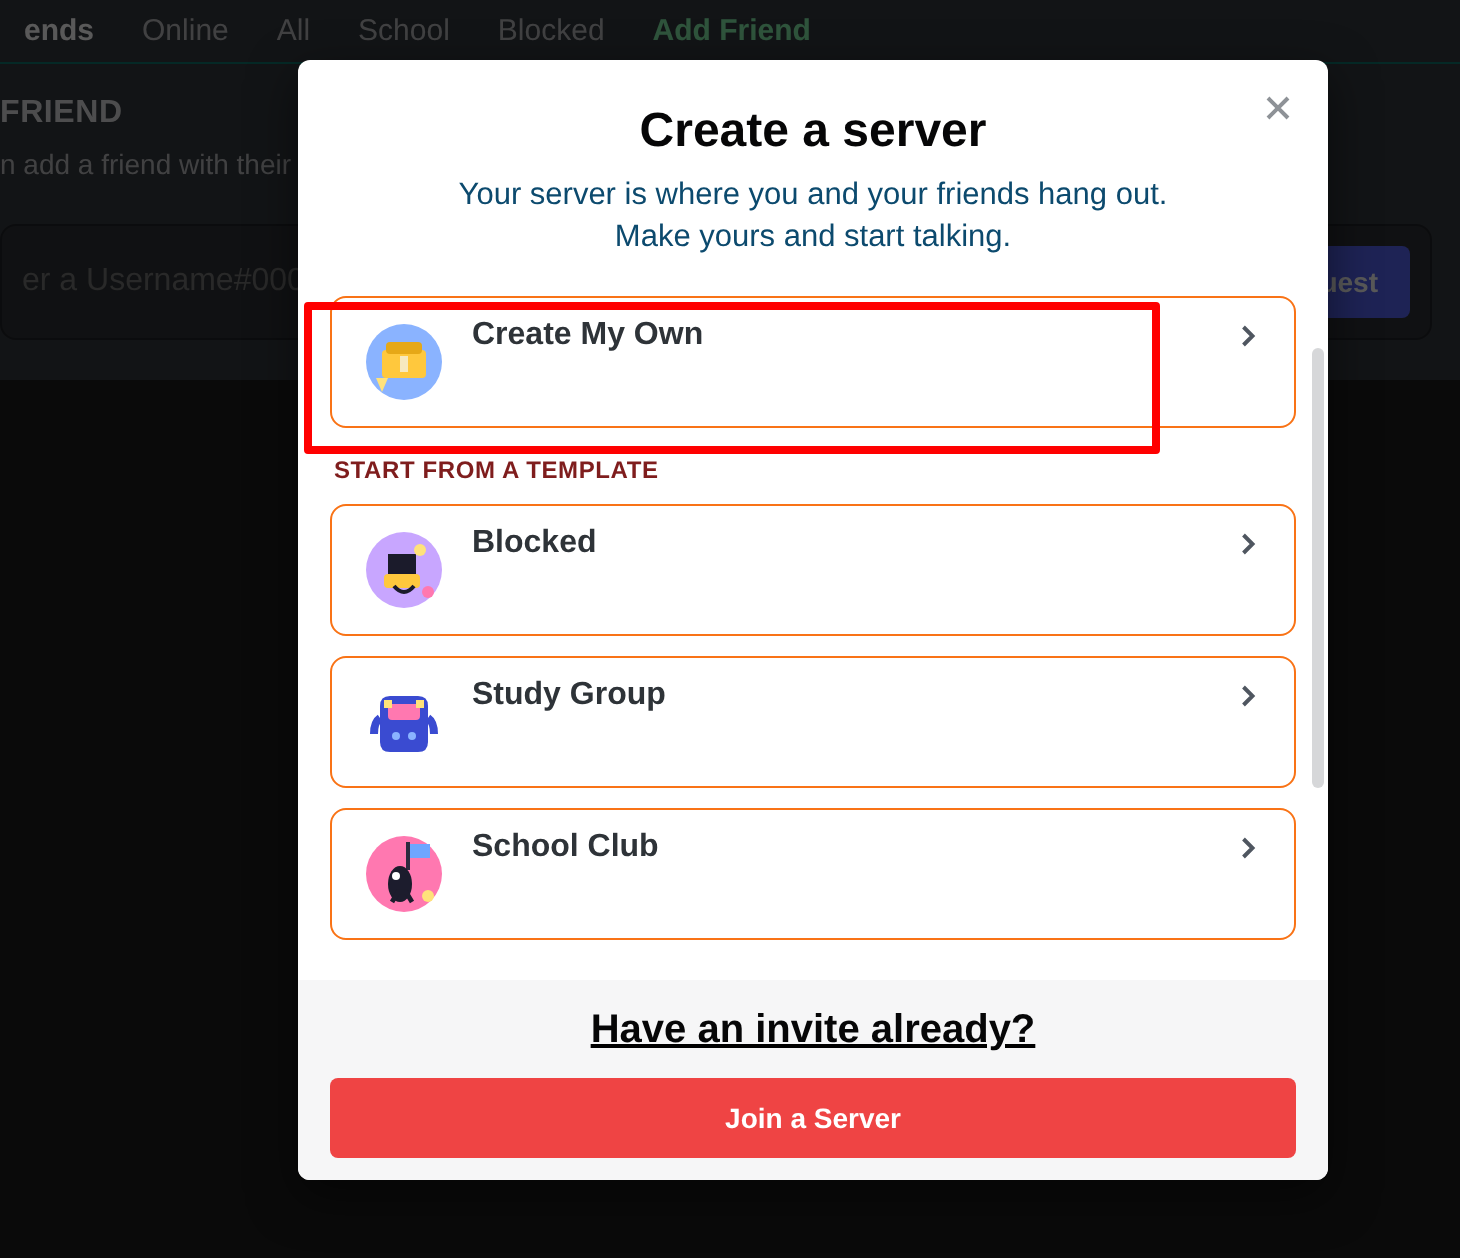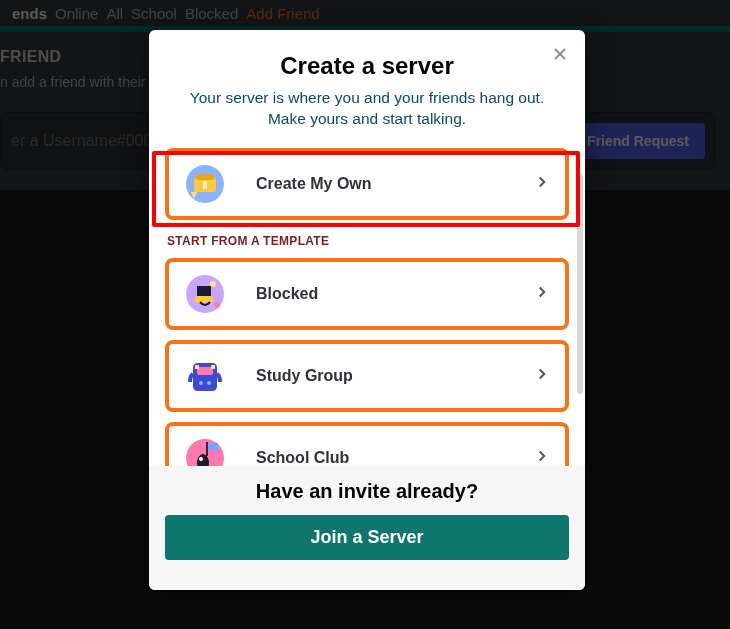--- a/index.html
+++ b/index.html
@@ -1,57 +1,57 @@
 <!DOCTYPE html>
 <html><head>
 <meta charset="utf-8">
 <style>
   * { box-sizing: border-box; margin: 0; padding: 0; }
   html, body { width: 730px; height: 629px; overflow: hidden; font-family: -apple-system, BlinkMacSystemFont, "Segoe UI", Helvetica, Arial, sans-serif; }
   body { background: #1f1f1f; position: relative; }
 
   
   .bg-app { position: absolute; inset: 0; background: #36393f; }
-  .bg-header { display: flex; align-items: center; background: #36393f; border-bottom: 6px solid #0f766e; height: 32px; padding: 0 12px; gap: 8px; font-size: 15px; color: #b9bbbe; }
+  .bg-header { display: flex; align-items: center; background: #36393f; border-bottom: 1px solid #0f766e; height: 32px; padding: 0 12px; gap: 24px; font-size: 15px; color: #b9bbbe; }
   .bg-header .tab { font-weight: 400; }
   .bg-header .tab-active { color: #fff; font-weight: 700; }
-  .bg-header .add-friend { color: #f97316; font-weight: 400; }
+  .bg-header .add-friend { color: #86efac; font-weight: 700; }
   .bg-friendpane { padding: 16px 14px 20px 0; color: #b9bbbe; }
   .bg-friend-title { color: #dcddde; font-size: 16px; font-weight: 700; letter-spacing: 0.3px; margin-bottom: 8px; }
   .bg-friend-sub { font-size: 14px; color: #b9bbbe; margin-bottom: 22px; }
   .bg-input-row { display: flex; align-items: center; gap: 10px; background: #303337; border: 1px solid #222428; border-radius: 8px; padding: 10px 10px; }
   .bg-input { flex: 1; background: transparent; border: none; color: #72767d; font-size: 16px; }
   .bg-btn { background: #5865f2; color: #fff; border: none; border-radius: 4px; padding: 10px 16px; font-size: 14px; font-weight: 600; }
   .bg-lower { position: absolute; left: 0; right: 0; top: 190px; bottom: 0; background: #1f1f1f; }
 
   
   .dimmer { position: absolute; inset: 0; background: rgba(0,0,0,0.65); }
 
   
-  .modal { position: absolute; left: 149px; top: 30px; width: 436px; background: #fff; border-radius: 6px; box-shadow: 0 8px 24px rgba(0,0,0,0.5); overflow: hidden; display: flex; flex-direction: column; height: 560px; }
+  .modal { position: absolute; left: 149px; top: 30px; width: 515px; background: #fff; border-radius: 6px; box-shadow: 0 8px 24px rgba(0,0,0,0.5); overflow: hidden; display: flex; flex-direction: column; height: 560px; }
   .modal-header { position: relative; text-align: center; padding: 22px 20px 2px; }
   .modal-title { font-size: 24px; font-weight: 800; color: #060607; margin-bottom: 8px; }
   .modal-sub { font-size: 15.5px; color: #0c4a6e; line-height: 1.35; max-width: 380px; margin: 0 auto; }
   .close-btn { position: absolute; right: 12px; top: 12px; width: 26px; height: 26px; border: none; background: transparent; color: #8e9297; cursor: pointer; }
   .close-btn svg { width: 20px; height: 20px; }
 
   .modal-body { padding: 6px 16px 0 16px; flex: 1; overflow-y: auto; }
-  .option { display: flex; align-items: center; border: 4px solid #f97316; border-radius: 8px; padding: 10px 14px; margin-bottom: 10px; cursor: pointer; background: #fff; gap: 17px; }
+  .option { display: flex; align-items: flex-start; border: 1px solid #f97316; border-radius: 8px; padding: 10px 14px; margin-bottom: 10px; cursor: pointer; background: #fff; }
   .option .icon-wrap { width: 44px; height: 44px; display: flex; align-items: center; justify-content: center; margin-right: 12px; }
   .option .label { font-size: 16px; font-weight: 700; color: #2e3338; flex: 1; }
   .chevron { color: #4f5660; }
   .chevron svg { width: 18px; height: 18px; }
 
   .option-highlight { position: absolute; border: 4px solid #ff0000; border-radius: 2px; pointer-events: none; }
 
   .section-label { font-size: 12px; font-weight: 800; color: #7f1d1d; letter-spacing: 0.3px; margin: 14px 0 10px 2px; }
 
-  .modal-footer { background: #f6f6f7; padding: 14px 16px 30px; text-align: center; }
+  .modal-footer { background: #f6f6f7; padding: 14px 16px 11px; text-align: center; text-decoration: underline; }
   .footer-title { font-size: 20px; font-weight: 700; color: #060607; margin-bottom: 12px; }
-  .join-btn { width: 100%; background: #0f766e; color: #fff; border: none; border-radius: 4px; padding: 12px 0; font-size: 18px; font-weight: 600; cursor: pointer; }
+  .join-btn { width: 100%; background: #ef4444; color: #fff; border: none; border-radius: 4px; padding: 12px 0; font-size: 14px; font-weight: 600; cursor: pointer; }
 
   
   .scroll-hint { position: absolute; right: 2px; top: 144px; width: 6px; height: 220px; background: #d6d7d9; border-radius: 3px; }
 </style>
 </head>
 <body>
 
 <div class="bg-app">
   <div class="bg-header">
     <span class="tab tab-active">ends</span>

